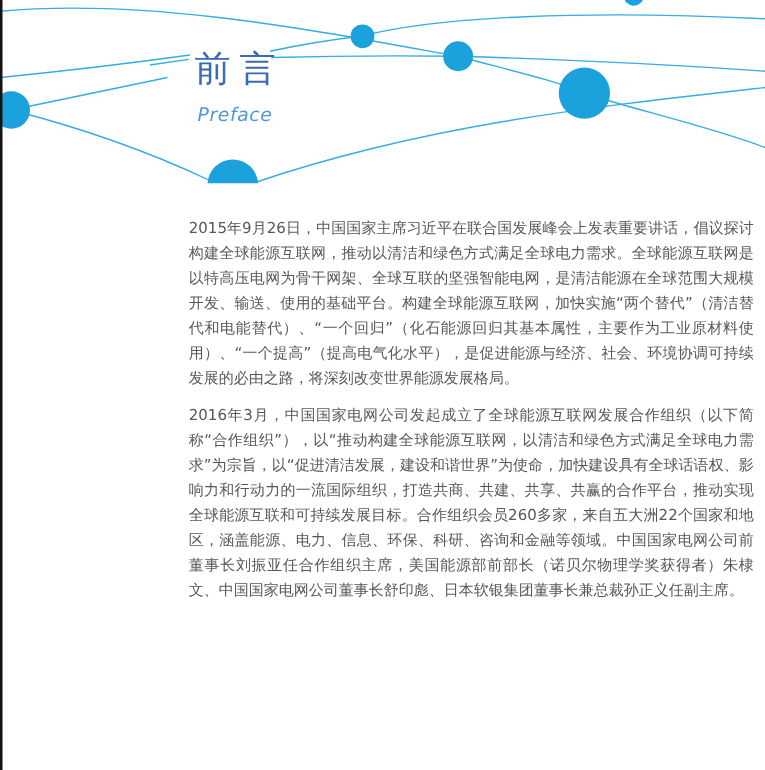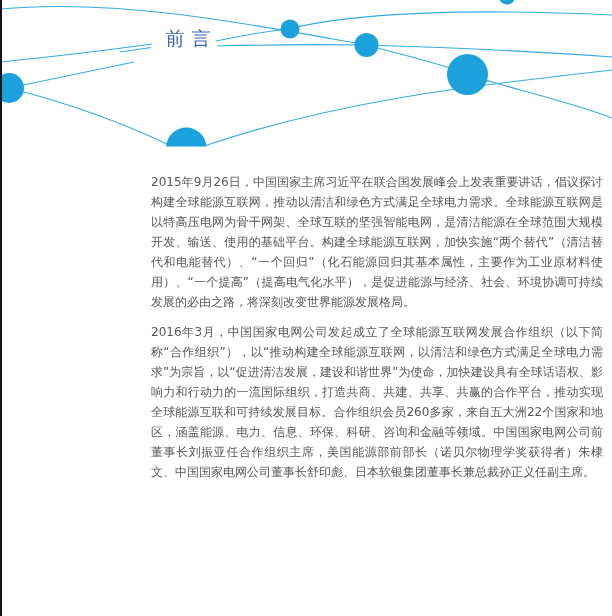--- a/index.html
+++ b/index.html
@@ -15,21 +15,21 @@
     background:var(--edge-color,#111);z-index:9;
   }
   .deco{position:absolute;left:0;top:0;width:612px;height:178px;overflow:hidden;}
   .deco svg{position:absolute;left:0;top:0;display:block;}
   .deco path.net{fill:none;stroke:var(--line-color,#33ade2);stroke-width:1.1;}
   .deco .node{fill:var(--node-color,#1ba1dc);stroke:none;}
   .title-block{
     position:absolute;left:136px;top:28px;width:104px;text-align:center;z-index:3;
   }
   .title-cn{
-    margin:0;font-size:19px;font-weight:400;line-height:1.1;
+    margin:12px;font-size:29px;font-weight:400;line-height:1.1;
     letter-spacing:7px;padding-left:7px;
     color:var(--title-cn-color,#3a6ab4);
   }
   .title-en{
     font-style:italic;font-size:15px;line-height:1.1;margin-top:2px;
     letter-spacing:0.5px;
     color:var(--title-en-color,#4f97d8);
   }
   .body-text{
     position:absolute;left:151px;top:172px;width:452px;
@@ -66,20 +66,21 @@
         <circle class="node" cx="366.5" cy="45" r="12"></circle>
         <circle class="node" cx="467.5" cy="74.5" r="20.5"></circle>
         <circle class="node" cx="507" cy="-3.5" r="8"></circle>
         <circle class="node" cx="9" cy="88" r="15"></circle>
         <path class="node" d="M166,146.5 A20.3,20.3 0 0 1 206.5,146.5 Z"></path>
       </g>
     </svg>
 
     <div class="title-block">
       <h1 class="title-cn">前言</h1>
+      <div class="title-en">Preface</div>
     </div>
   </header>
 
   <main class="body-text">
     <p>2015年9月26日，中国国家主席习近平在联合国发展峰会上发表重要讲话，倡议探讨构建全球能源互联网，推动以清洁和绿色方式满足全球电力需求。全球能源互联网是以特高压电网为骨干网架、全球互联的坚强智能电网，是清洁能源在全球范围大规模开发、输送、使用的基础平台。构建全球能源互联网，加快实施“两个替代”（清洁替代和电能替代）、“一个回归”（化石能源回归其基本属性，主要作为工业原材料使用）、“一个提高”（提高电气化水平），是促进能源与经济、社会、环境协调可持续发展的必由之路，将深刻改变世界能源发展格局。</p>
     <p>2016年3月，中国国家电网公司发起成立了全球能源互联网发展合作组织（以下简称“合作组织”），以“推动构建全球能源互联网，以清洁和绿色方式满足全球电力需求”为宗旨，以“促进清洁发展，建设和谐世界”为使命，加快建设具有全球话语权、影响力和行动力的一流国际组织，打造共商、共建、共享、共赢的合作平台，推动实现全球能源互联和可持续发展目标。合作组织会员260多家，来自五大洲22个国家和地区，涵盖能源、电力、信息、环保、科研、咨询和金融等领域。中国国家电网公司前董事长刘振亚任合作组织主席，美国能源部前部长（诺贝尔物理学奖获得者）朱棣文、中国国家电网公司董事长舒印彪、日本软银集团董事长兼总裁孙正义任副主席。</p>
   </main>
 
 </div>
 

